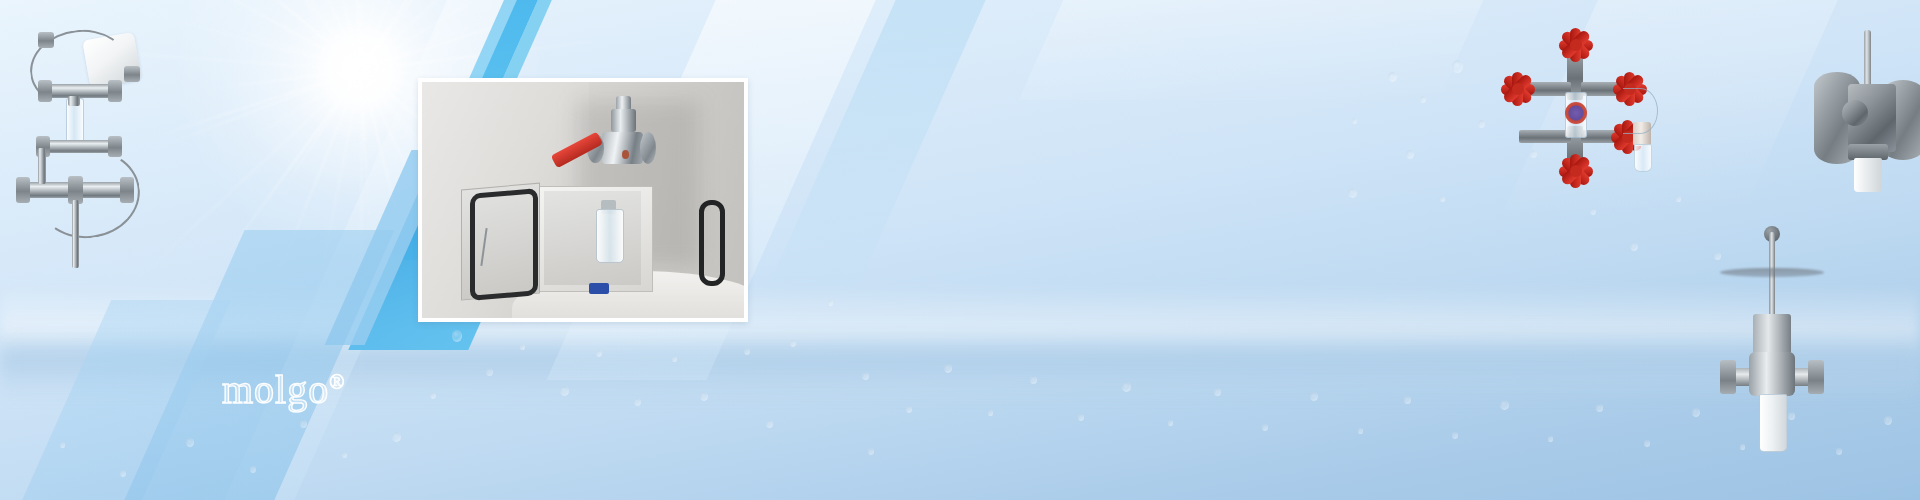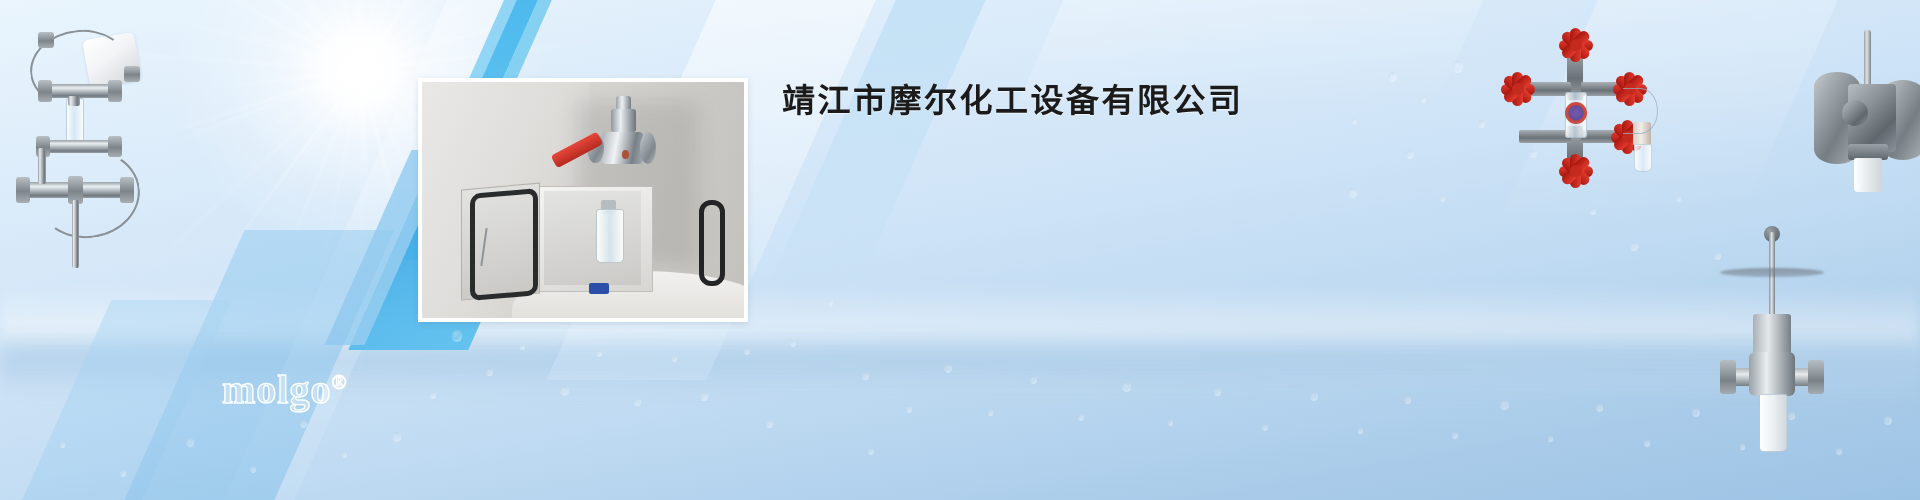--- a/index.html
+++ b/index.html
@@ -183,21 +183,21 @@
     font-size:7.5px;line-height:1.85;
     letter-spacing:.25px;
     color:#3a3f45;
     text-transform:uppercase;
   }
 
   
   #logo{
     position:absolute;left:222px;top:366px;
     font-family:"Liberation Serif","DejaVu Serif",serif;
-    font-weight:700;font-size:40px;letter-spacing:1px;
+    font-weight:400;font-size:40px;letter-spacing:1px;
     color:rgba(255,255,255,.30);
     -webkit-text-stroke:1.4px rgba(255,255,255,.95);
     text-stroke:1.4px rgba(255,255,255,.95);
     user-select:none;
   }
   #logo .reg{font-size:20px;vertical-align:super;-webkit-text-stroke:1px rgba(255,255,255,.95);}
 </style>
 </head>
 <body>
 
@@ -447,21 +447,20 @@
     <div class="vb-pipe-l"></div>
     <div class="vb-pipe-r"></div>
     <div class="vb-body"></div>
     <div class="vb-fl-l"></div>
     <div class="vb-fl-r"></div>
     <div class="vb-cup"></div>
   </div>
 
   <div id="text-block">
 
-    <div class="company-title">靖江市摩尔化工设备有限公司</div>
 
 
 
 
   </div>
 
   <div id="logo"><span>molgo</span><span class="reg">®</span></div>
 
 </div>
 

